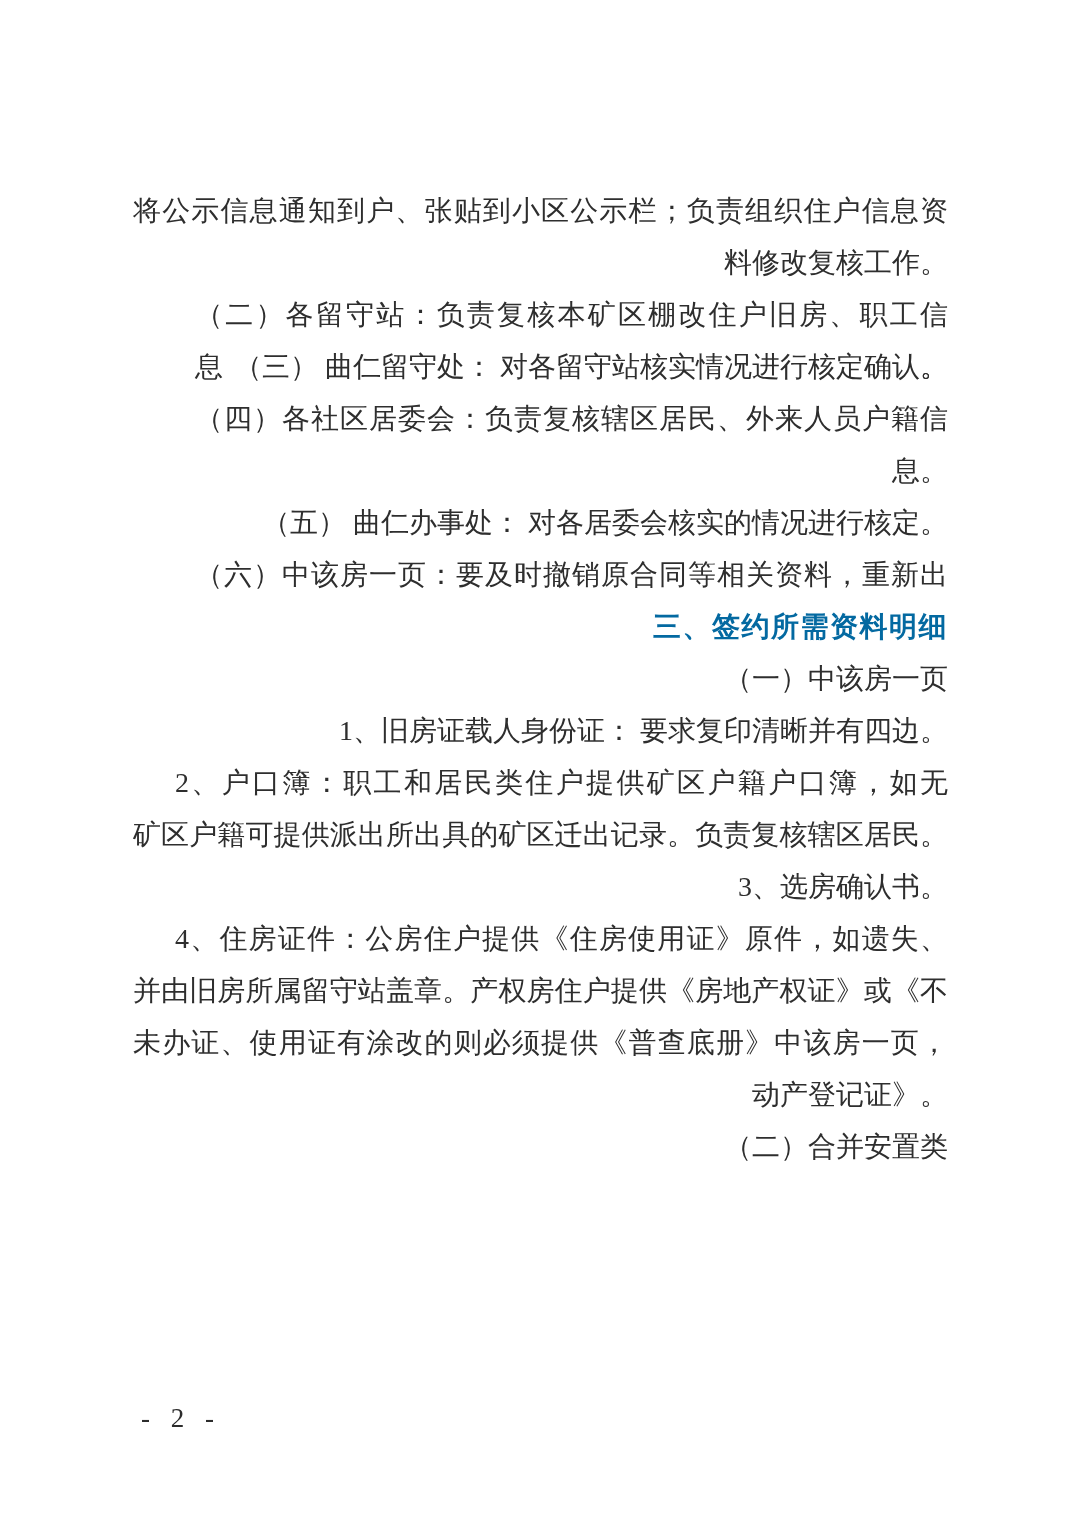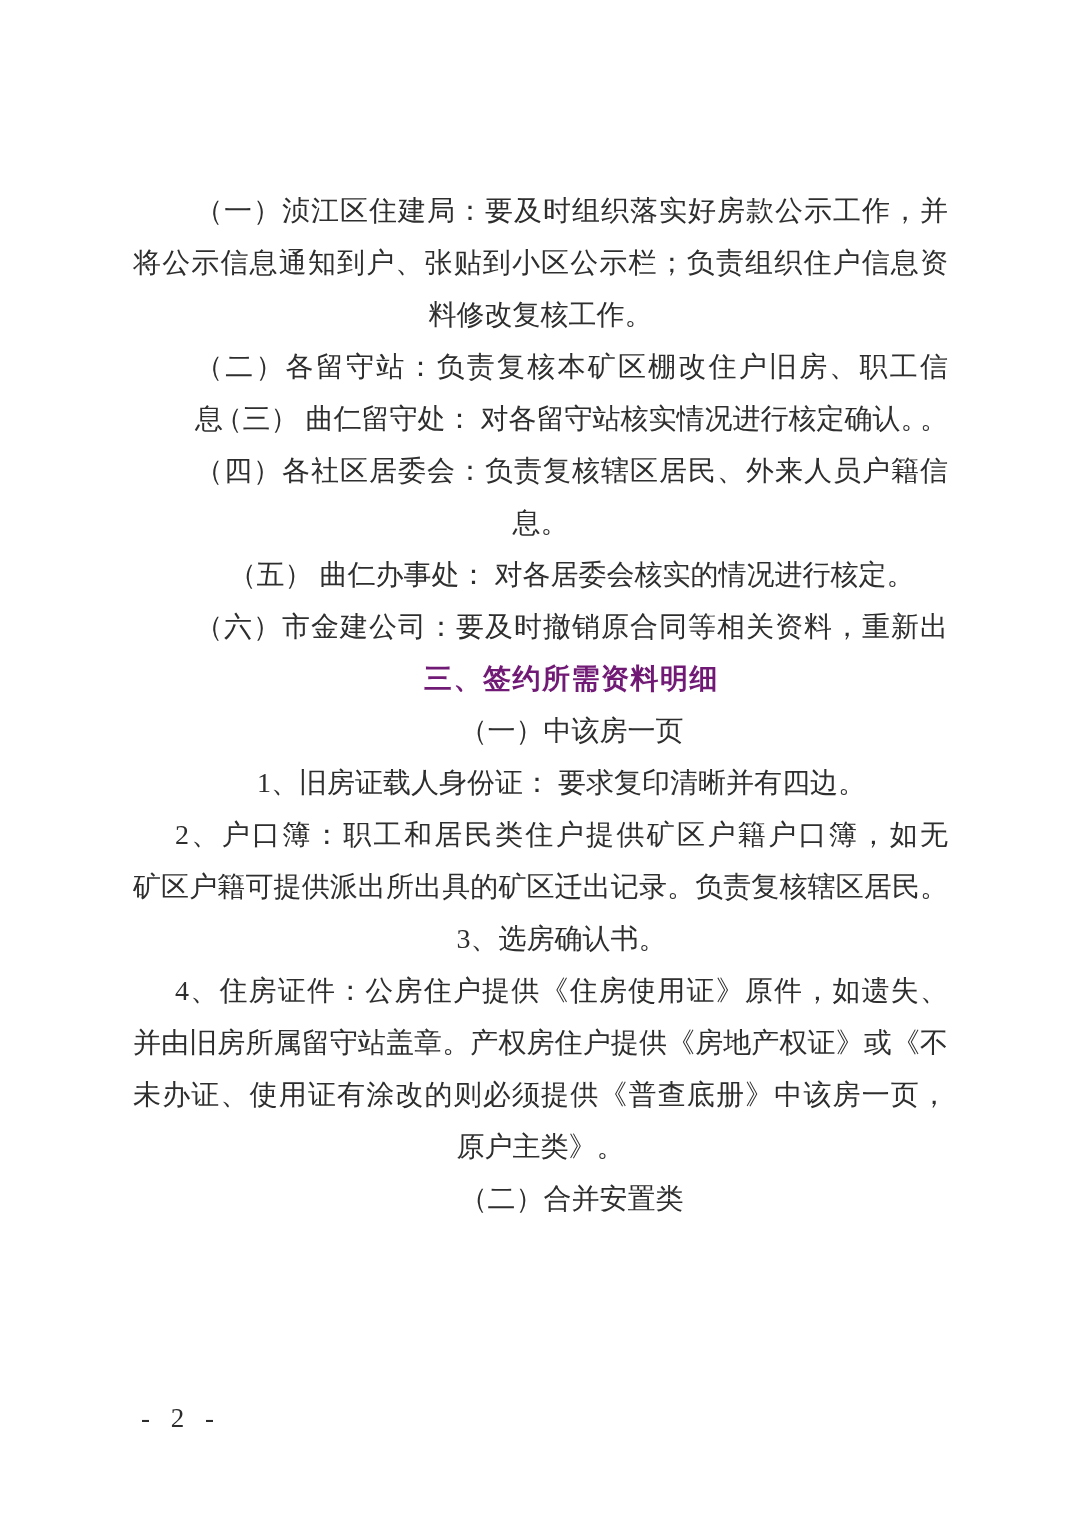--- a/index.html
+++ b/index.html
@@ -19,72 +19,71 @@
   .doc-body {
     position: absolute;
     left: 133px;
     top: 185px;
     width: 815px;
   }
   .line {
     height: 52px;
     line-height: 52px;
     font-size: 28px;
-    text-align: center;
+    text-align: right;
     white-space: normal;
   }
   .line.fill {
     text-align: justify;
     text-align-last: justify;
   }
   .line.indent {
     padding-left: 62px;
   }
   .line.num {
     padding-left: 42px;
   }
   .line.heading {
     padding-left: 62px;
     font-family: "Liberation Sans", "DejaVu Sans", sans-serif;
     font-weight: 700;
     letter-spacing: 1.5px;
-    color: #701a75;
+    color: #0369a1;
   }
   .page-number {
     position: absolute;
     left: 141px;
     top: 1396px;
     height: 44px;
     line-height: 44px;
     font-size: 27px;
     letter-spacing: 7px;
     color: #2c2c2c;
     font-family: "Liberation Serif", "DejaVu Serif", serif;
   }
 </style>
 </head>
 <body>
 
 <div class="page">
   <div class="doc-body">
-      <div class="line indent fill">（一）浈江区住建局：要及时组织落实好房款公示工作，并</div>
       <div class="line cont fill">将公示信息通知到户、张贴到小区公示栏；负责组织住户信息资</div>
       <div class="line cont">料修改复核工作。</div>
       <div class="line indent fill">（二）各留守站：负责复核本矿区棚改住户旧房、职工信息。</div>
       <div class="line indent">（三） 曲仁留守处： 对各留守站核实情况进行核定确认。</div>
       <div class="line indent fill">（四）各社区居委会：负责复核辖区居民、外来人员户籍信</div>
       <div class="line cont">息。</div>
       <div class="line indent">（五） 曲仁办事处： 对各居委会核实的情况进行核定。</div>
-      <div class="line indent fill">（六）市金建公司：要及时撤销原合同等相关资料，重新出</div>
+      <div class="line indent fill">（六）中该房一页：要及时撤销原合同等相关资料，重新出</div>
       <div class="line heading">三、签约所需资料明细</div>
       <div class="line indent">（一）中该房一页</div>
       <div class="line num">1、旧房证载人身份证： 要求复印清晰并有四边。</div>
       <div class="line num fill">2、户口簿：职工和居民类住户提供矿区户籍户口簿，如无</div>
       <div class="line cont fill">矿区户籍可提供派出所出具的矿区迁出记录。负责复核辖区居民。</div>
       <div class="line num">3、选房确认书。</div>
       <div class="line num fill">4、住房证件：公房住户提供《住房使用证》原件，如遗失、</div>
       <div class="line cont fill">并由旧房所属留守站盖章。产权房住户提供《房地产权证》或《不</div>
       <div class="line cont fill">未办证、使用证有涂改的则必须提供《普查底册》中该房一页，</div>
-      <div class="line cont">原户主类》。</div>
+      <div class="line cont">动产登记证》。</div>
       <div class="line indent">（二）合并安置类</div>
     </div>
   <div class="page-number">- 2 -</div>
 </div>
 
 </body></html>

